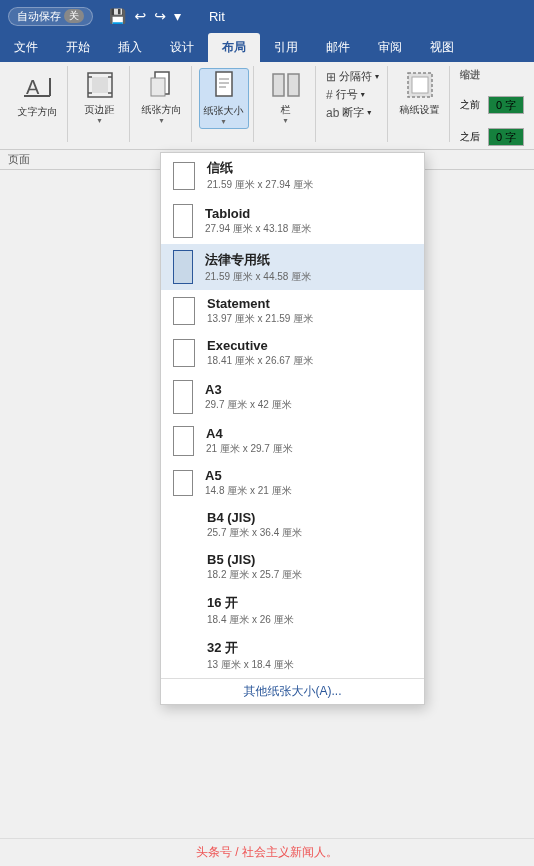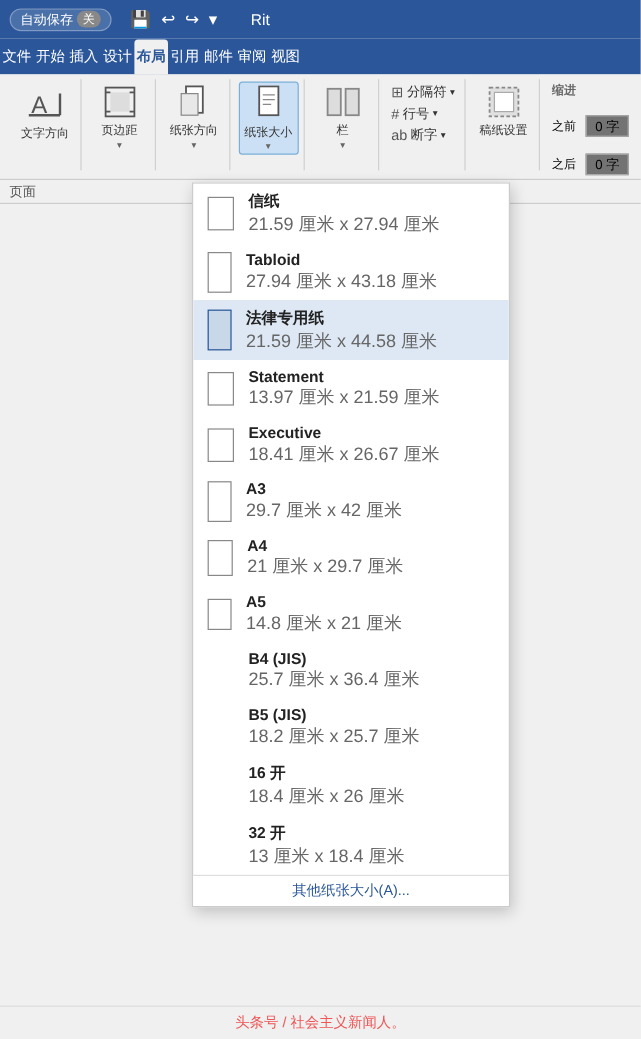--- a/index.html
+++ b/index.html
@@ -50,21 +50,21 @@
     }
 
     
     .ribbon-tabs {
       background: #2b579a;
       display: flex;
       height: 30px;
       align-items: flex-end;
     }
     .ribbon-tab {
-      padding: 6px 2px;
+      padding: 6px 14px;
       font-size: 12px;
       color: white;
       cursor: pointer;
       background: transparent;
       border: none;
     }
     .ribbon-tab.active {
       background: #f0f0f0;
       color: #2b579a;
       border-radius: 3px 3px 0 0;
@@ -158,21 +158,21 @@
       align-items: center;
       gap: 4px;
       font-size: 11px;
     }
     .indent-input {
       width: 36px;
       height: 18px;
       border: 1px solid #aaa;
       font-size: 11px;
       text-align: center;
-      background: #737373;
+      background: #15803d;
     }
     .indent-group-label {
       font-size: 10px;
       color: #666;
       margin-top: auto;
       text-align: center;
     }
 
     
     .section-row {
@@ -228,21 +228,21 @@
     .paper-icon.tall { height: 34px; width: 20px; }
     .paper-icon.a4 { height: 30px; width: 21px; }
     .paper-icon.a5 { height: 26px; width: 20px; }
     .paper-text { flex: 1; }
     .paper-name {
       font-size: 13px;
       font-weight: bold;
       color: #222;
     }
     .paper-size {
-      font-size: 15px;
+      font-size: 10px;
       color: #666;
       margin-top: 1px;
     }
 
     .dropdown-footer {
       border-top: 1px solid #ddd;
       padding: 4px 12px;
       font-size: 12px;
       color: #2b579a;
       cursor: pointer;

